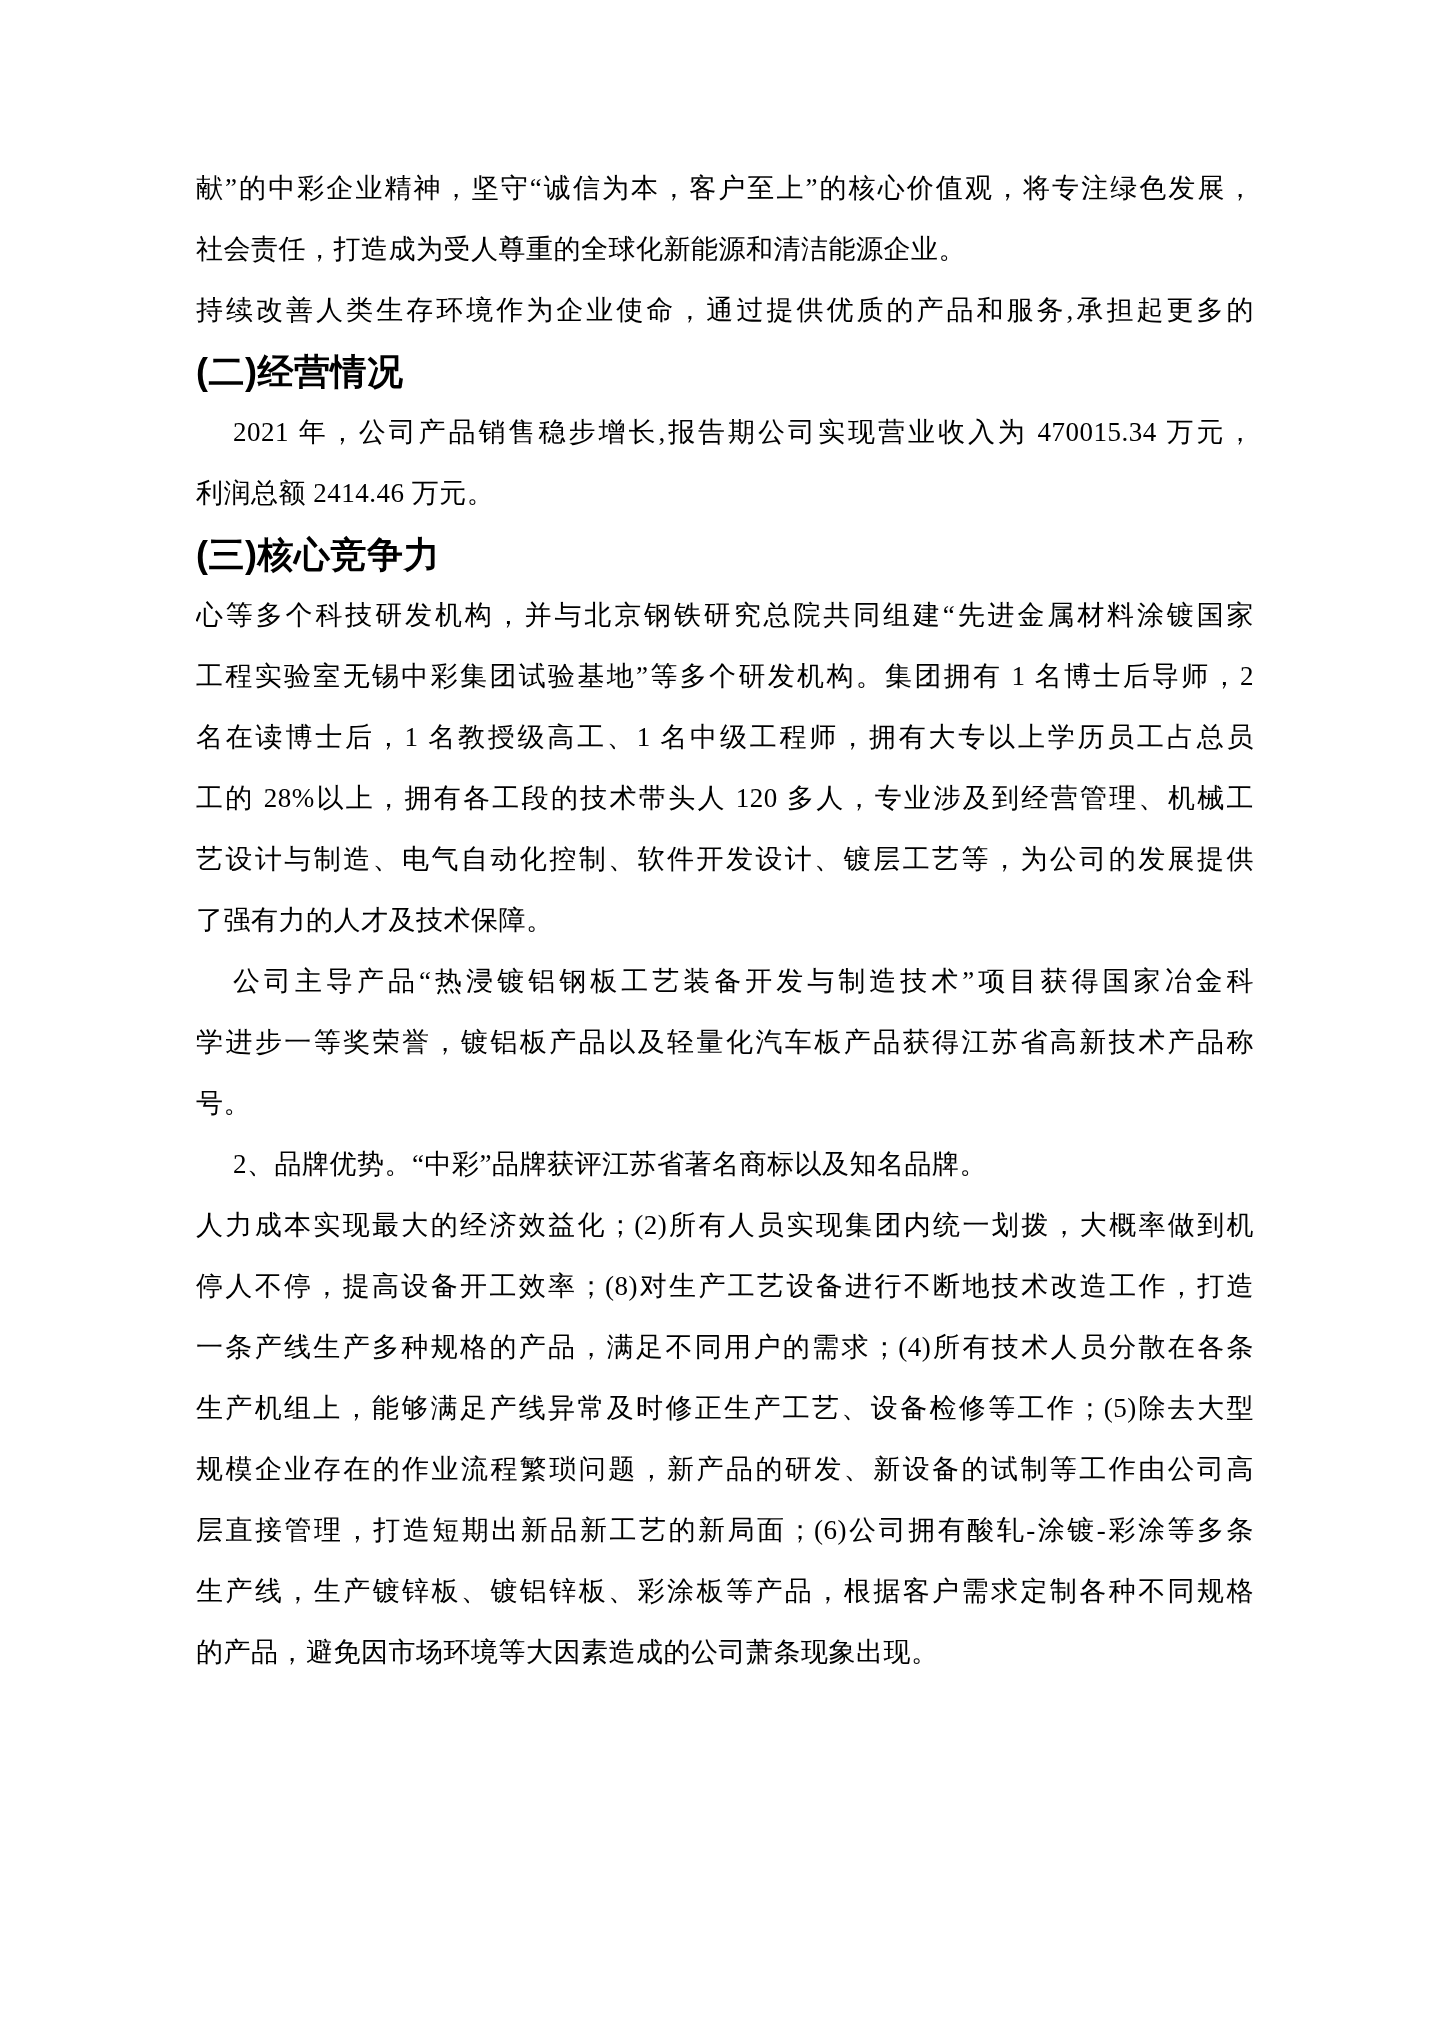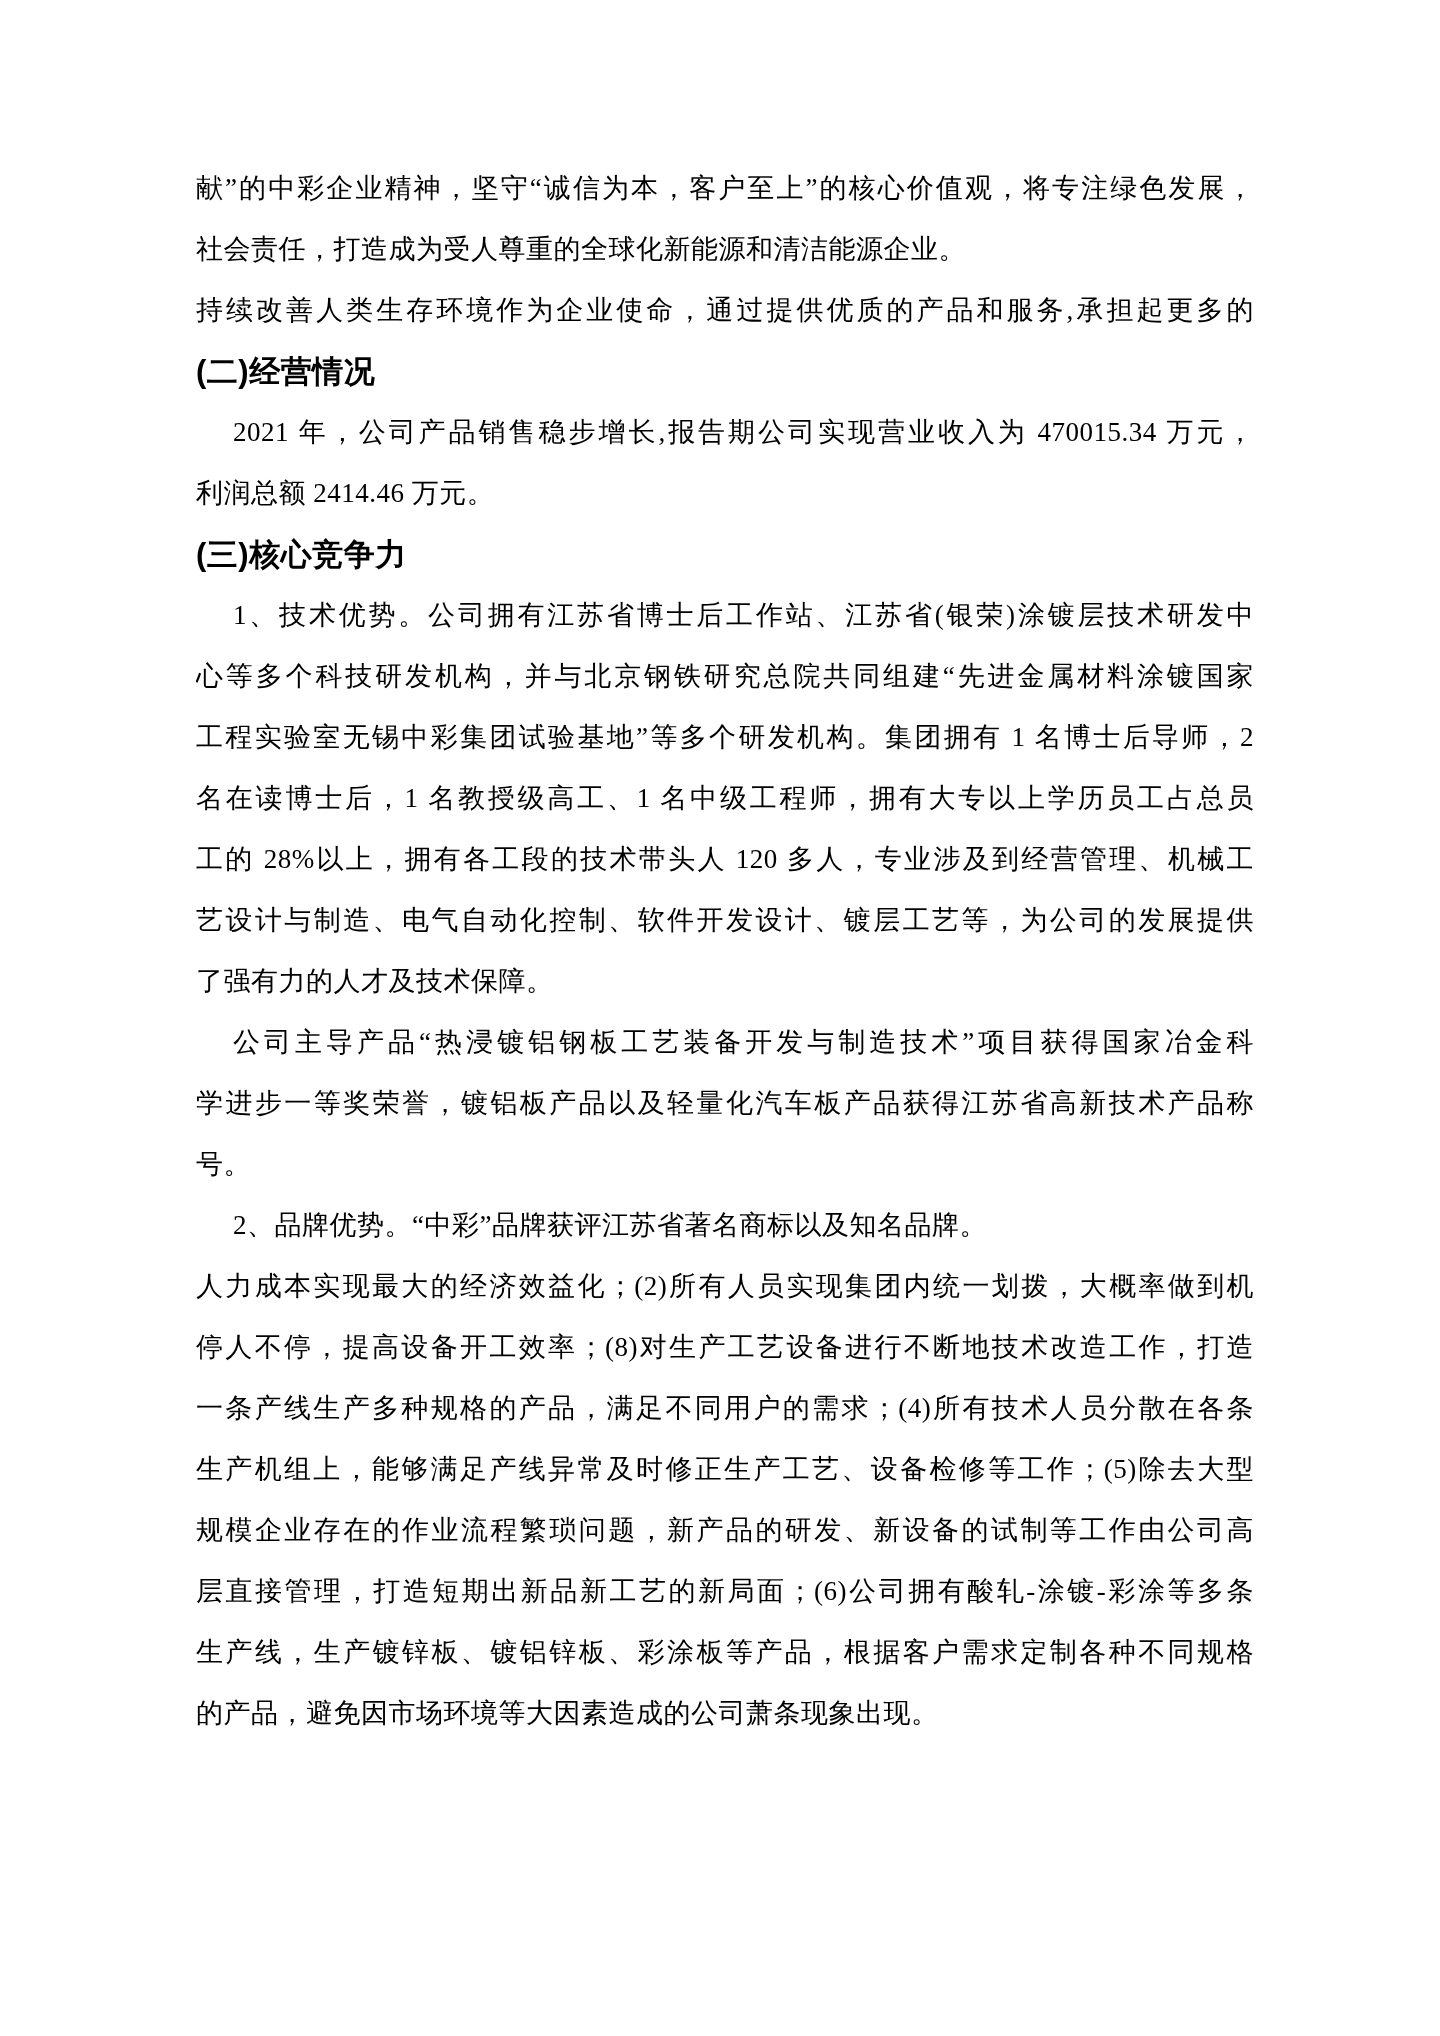--- a/index.html
+++ b/index.html
@@ -41,38 +41,37 @@
     text-align-last: left;
   }
   .text-line.first-indent {
     text-indent: 37px;
   }
   .section-heading {
     height: 61px;
     line-height: 61px;
     font-family: "Liberation Sans", "DejaVu Sans", sans-serif;
     font-weight: 700;
-    font-size: 31px;
+    font-size: 36px;
     overflow: hidden;
     letter-spacing: 0.5px;
   }
 </style>
 </head>
 <body>
 
 <div class="doc-page">
   <div class="doc-content" id="doc-content">
       <div class="text-line">献”的中彩企业精神，坚守“诚信为本，客户至上”的核心价值观，将专注绿色发展，</div>
       <div class="text-line last-line">社会责任，打造成为受人尊重的全球化新能源和清洁能源企业。</div>
       <div class="text-line">持续改善人类生存环境作为企业使命，通过提供优质的产品和服务,承担起更多的</div>
       <div class="section-heading">(二)经营情况</div>
       <div class="text-line first-indent">2021 年，公司产品销售稳步增长,报告期公司实现营业收入为 470015.34 万元，</div>
       <div class="text-line last-line">利润总额 2414.46 万元。</div>
       <div class="section-heading">(三)核心竞争力</div>
-      <div class="text-line first-indent">1、技术优势。公司拥有江苏省博士后工作站、江苏省(银荣)涂镀层技术研发中</div>
       <div class="text-line">心等多个科技研发机构，并与北京钢铁研究总院共同组建“先进金属材料涂镀国家</div>
       <div class="text-line">工程实验室无锡中彩集团试验基地”等多个研发机构。集团拥有 1 名博士后导师，2</div>
       <div class="text-line">名在读博士后，1 名教授级高工、1 名中级工程师，拥有大专以上学历员工占总员</div>
       <div class="text-line">工的 28%以上，拥有各工段的技术带头人 120 多人，专业涉及到经营管理、机械工</div>
       <div class="text-line">艺设计与制造、电气自动化控制、软件开发设计、镀层工艺等，为公司的发展提供</div>
       <div class="text-line last-line">了强有力的人才及技术保障。</div>
       <div class="text-line first-indent">公司主导产品“热浸镀铝钢板工艺装备开发与制造技术”项目获得国家冶金科</div>
       <div class="text-line">学进步一等奖荣誉，镀铝板产品以及轻量化汽车板产品获得江苏省高新技术产品称</div>
       <div class="text-line last-line">号。</div>
       <div class="text-line last-line first-indent">2、品牌优势。“中彩”品牌获评江苏省著名商标以及知名品牌。</div>

